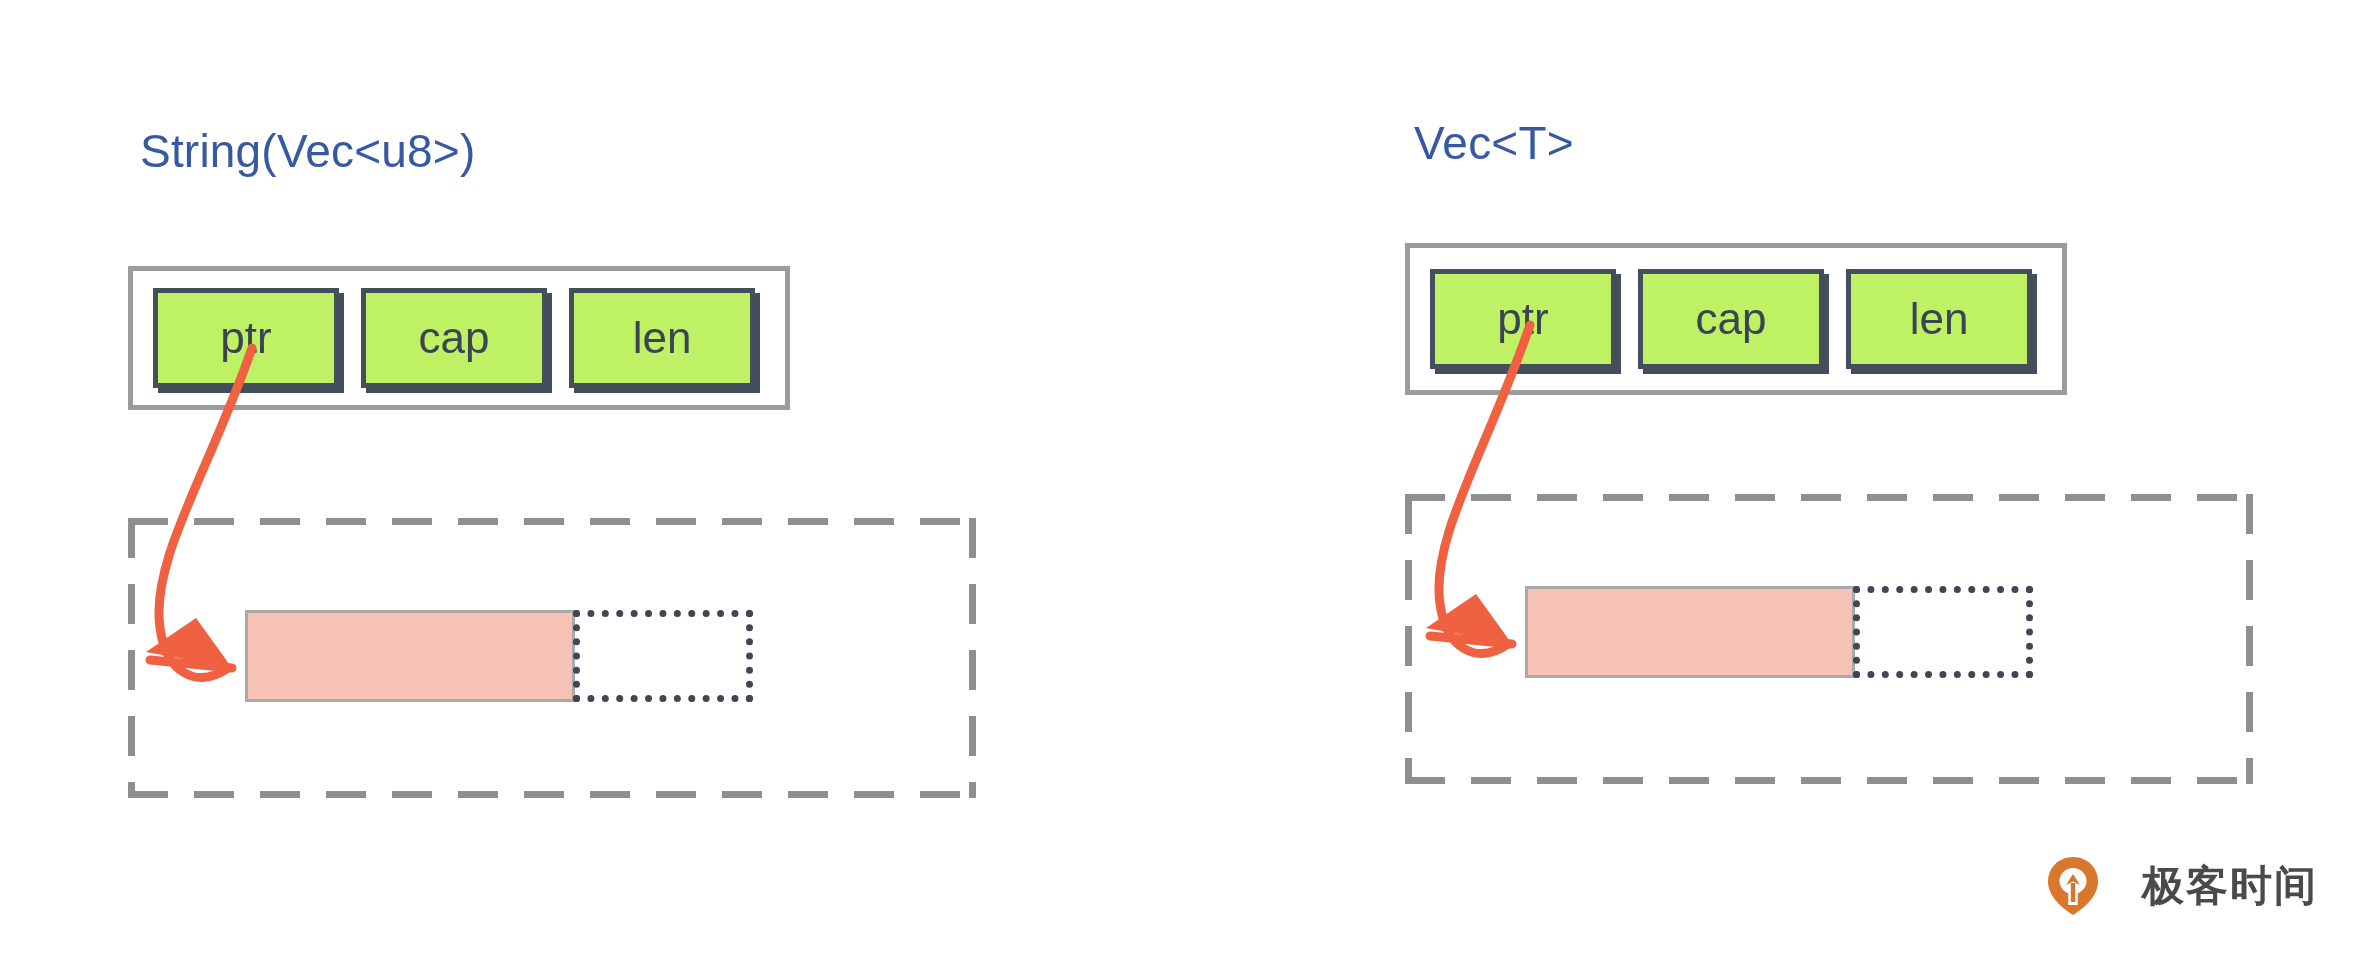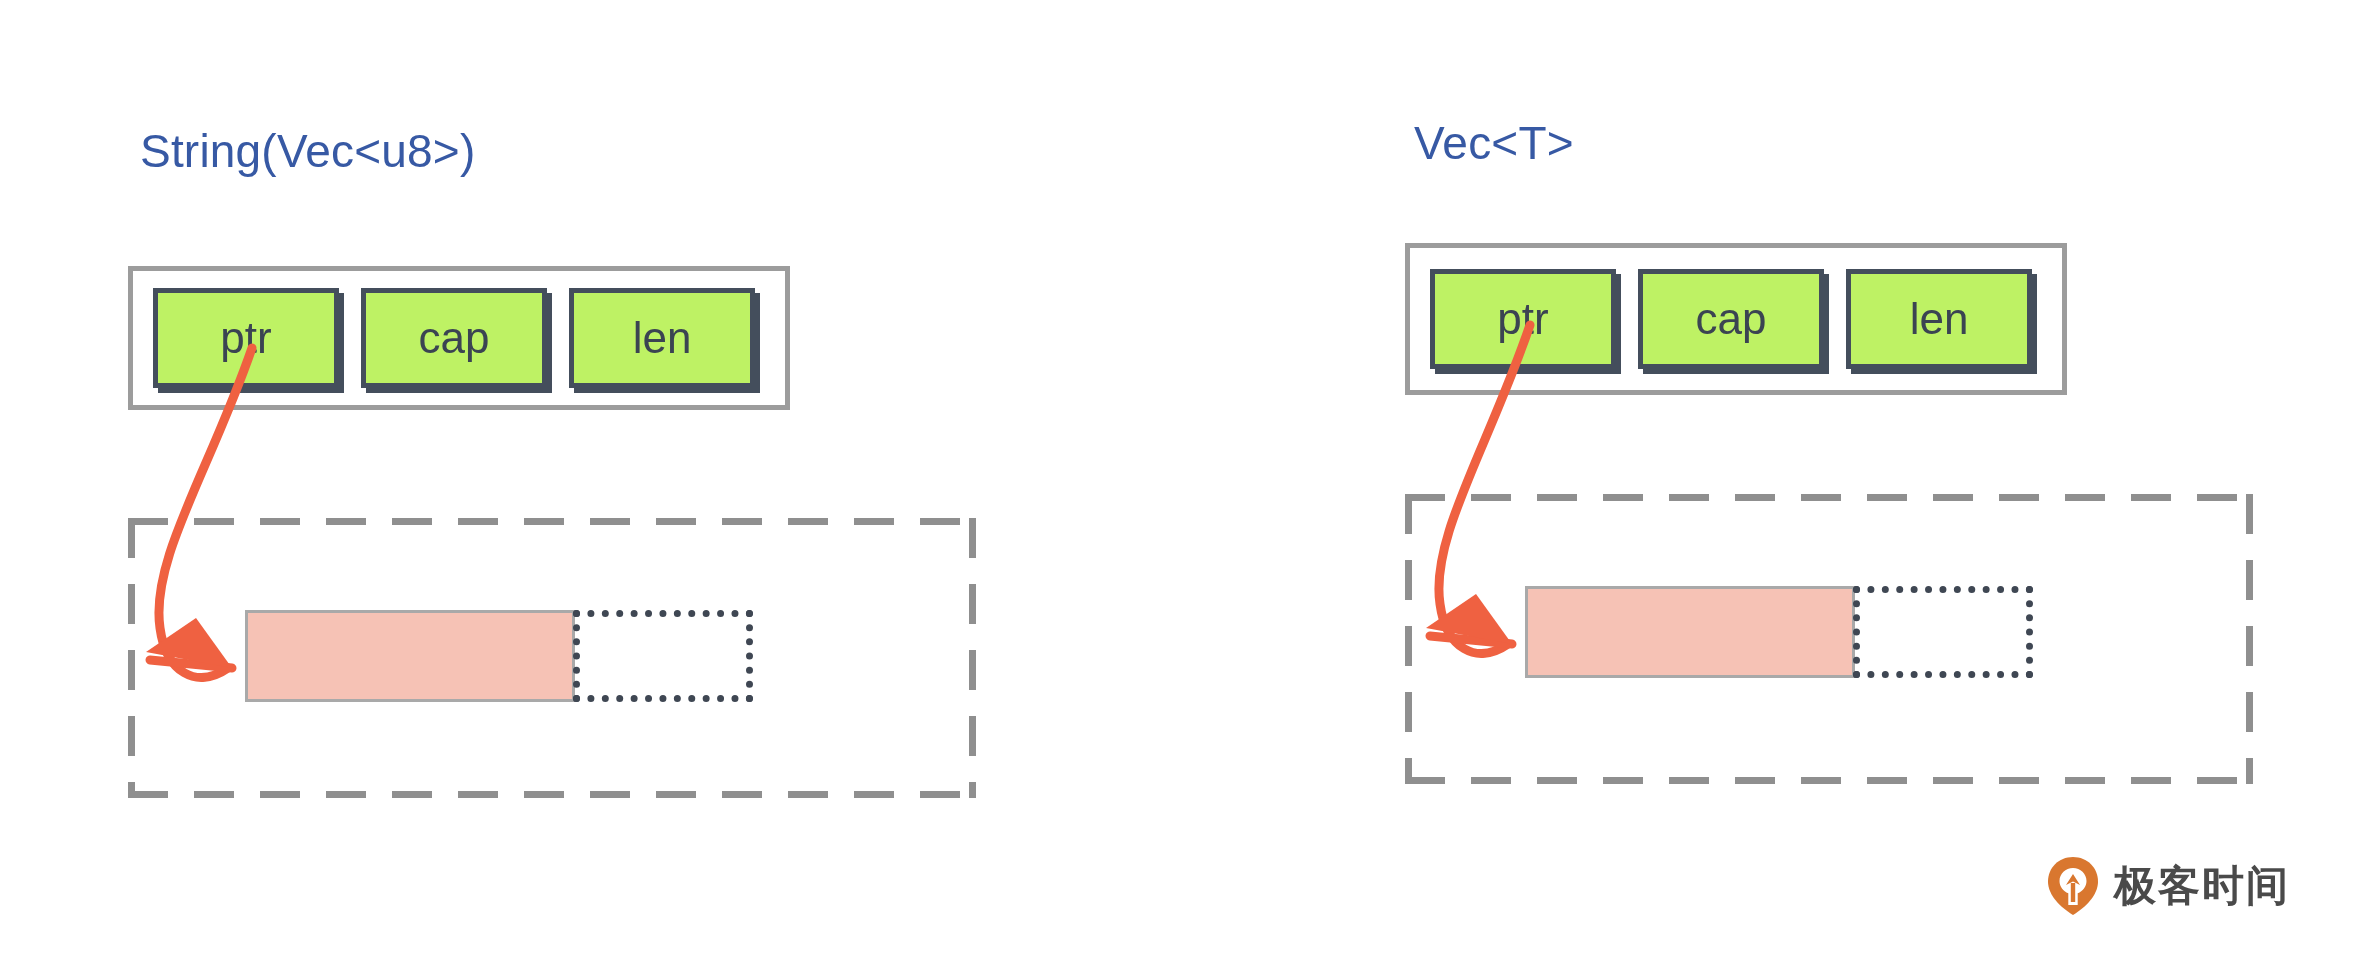--- a/index.html
+++ b/index.html
@@ -102,20 +102,21 @@
     align-items: center;
     gap: 14px;
   }
   #watermark .wm-text {
     color: #4a4a4a;
     font-family: Liberation Serif, serif;
     font-size: 42px;
     font-weight: 700;
     letter-spacing: 2px;
     line-height: 1;
+    margin-left: 28px;
   }
 </style>
 </head>
 <body>
 
 <div id="canvas">
 
   <div class="diagram-title" id="title-0" style="left: 140px; top: 128px; color: rgb(55, 89, 164);">String(Vec&lt;u8&gt;)</div>
 
   <div class="struct-box" id="struct-0" style="left: 128px; top: 266px; width: 662px; height: 144px; border-color: rgb(156, 156, 156);">

